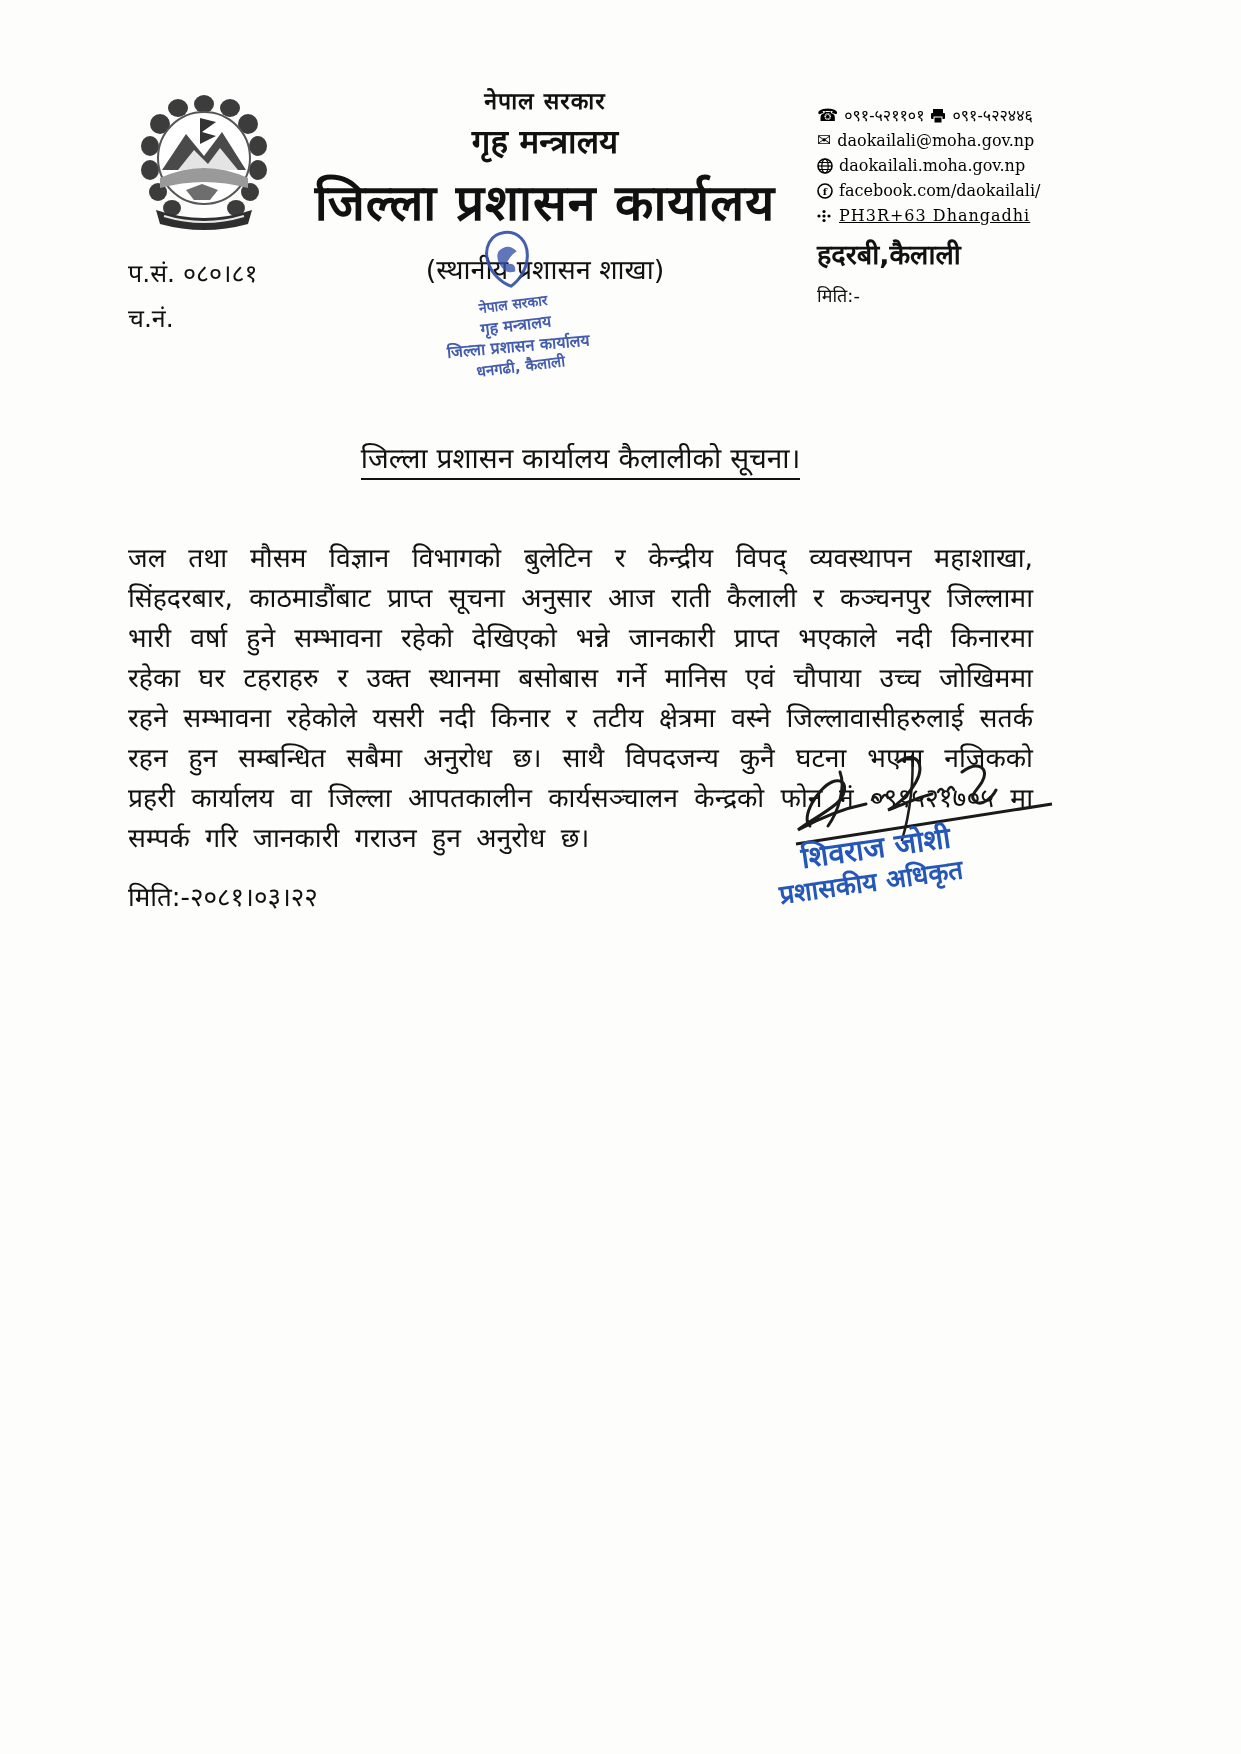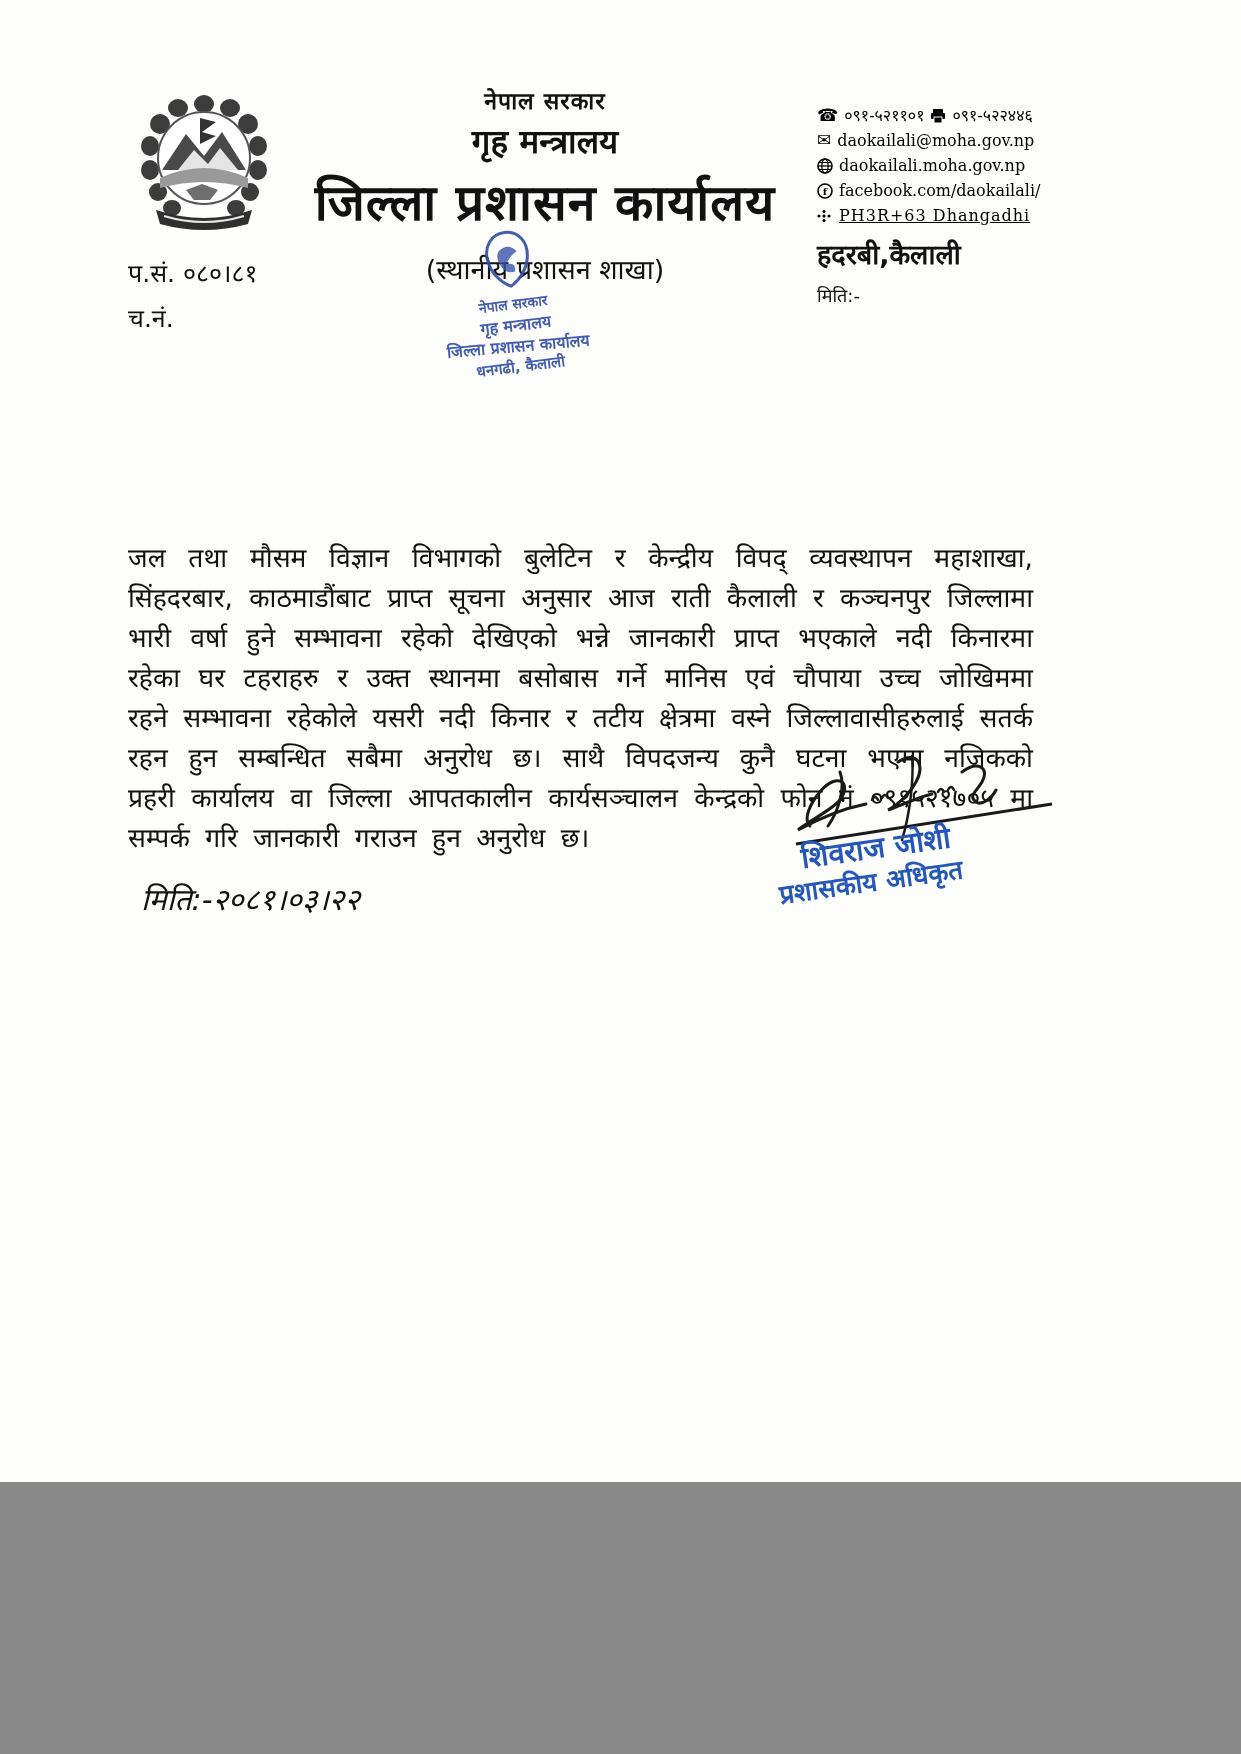--- a/index.html
+++ b/index.html
@@ -1,18 +1,18 @@
 <!DOCTYPE html>
 <html><head>
 <meta charset="utf-8">
 <style>
   html,body{margin:0;padding:0;background:#888;}
   .page{
     position:relative;
-    width:1241px;height:1482px;
+    width:1241px;height:1754px;
     background:#fdfdfc;
     font-family:"DejaVu Sans",sans-serif;
     color:#111;
     overflow:hidden;
   }
   
   .emblem{position:absolute;left:138px;top:92px;width:132px;height:152px;}
   .hdr-center{position:absolute;left:280px;top:84px;width:530px;text-align:center;}
   .gov{font-size:23px;font-weight:bold;letter-spacing:1px;}
   .ministry{font-size:33px;font-weight:bold;margin-top:2px;}
@@ -31,21 +31,21 @@
   .stamp .s-emblem{margin:0 auto;}
   .stamp div{line-height:21px;font-weight:bold;}
   .st1{font-size:14px;}
   .st2{font-size:16px;}
   .st3{font-size:16px;transform:rotate(2deg);}
   .st4{font-size:15px;}
   
   .title{position:absolute;left:128px;top:438px;width:905px;text-align:center;font-size:28px;}
   .title span{border-bottom:2px solid #111;padding-bottom:3px;}
   .body{position:absolute;left:128px;top:538px;width:905px;font-size:26.5px;line-height:40px;text-align:justify;word-spacing:7px;}
-  .date-line{position:absolute;left:141px;top:878px;font-size:30px;font-style:italic;}
+  .date-line{position:absolute;left:128px;top:878px;font-size:26px;}
   
   .sig-art{position:absolute;left:780px;top:748px;width:280px;height:110px;}
   .sig-name{position:absolute;left:800px;top:822px;width:220px;font-size:29px;font-weight:bold;color:#2457b8;transform:rotate(-8deg);white-space:nowrap;}
   .sig-desig{position:absolute;left:778px;top:858px;width:260px;font-size:26px;font-weight:bold;color:#2457b8;transform:rotate(-8deg);white-space:nowrap;}
 </style>
 </head>
 <body>
 
 <div class="page">
 
@@ -145,20 +145,23 @@
     <svg class="s-emblem" width="64" height="62" viewBox="0 0 64 62">
       <path d="M32 4 C46 4 54 16 52 30 C50 44 40 54 32 58 C24 54 14 44 12 30 C10 16 18 4 32 4 Z" fill="none" stroke="#3550a8" stroke-width="3"></path>
       <path d="M24 22 Q34 14 42 24 Q34 28 30 36 Q40 34 38 44 Q28 46 24 36 Q20 28 24 22 Z" fill="#3550a8" opacity="0.85"></path>
     </svg>
     <div class="st1">नेपाल सरकार</div>
     <div class="st2">गृह मन्त्रालय</div>
     <div class="st3">जिल्ला प्रशासन कार्यालय</div>
     <div class="st4">धनगढी, कैलाली</div>
   </div>
 
+  <div class="title">
+    <span>जिल्ला प्रशासन कार्यालय कैलालीको सूचना।</span>
+  </div>
 
   <div class="body">जल तथा मौसम विज्ञान विभागको बुलेटिन र केन्द्रीय विपद् व्यवस्थापन महाशाखा, सिंहदरबार, काठमाडौंबाट प्राप्त सूचना अनुसार आज राती कैलाली र कञ्चनपुर जिल्लामा भारी वर्षा हुने सम्भावना रहेको देखिएको भन्ने जानकारी प्राप्त भएकाले नदी किनारमा रहेका घर टहराहरु र उक्त स्थानमा बसोबास गर्ने मानिस एवं चौपाया उच्च जोखिममा रहने सम्भावना रहेकोले यसरी नदी किनार र तटीय क्षेत्रमा वस्ने जिल्लावासीहरुलाई सतर्क रहन हुन सम्बन्धित सबैमा अनुरोध छ। साथै विपदजन्य कुनै घटना भएमा नजिकको प्रहरी कार्यालय वा जिल्ला आपतकालीन कार्यसञ्चालन केन्द्रको फोन नं ०९१५२१७०५ मा सम्पर्क गरि जानकारी गराउन हुन अनुरोध छ।</div>
 
   <div class="date-line">मिति:-२०८१।०३।२२</div>
 
   <div class="sig-art">
     <svg width="280" height="110" viewBox="0 0 280 110">
 
       <path d="M30 78 C20 70 38 40 52 34 C66 28 70 44 56 56 C44 66 28 74 18 82 C40 70 66 60 86 56" fill="none" stroke="#1a1a1a" stroke-width="3" stroke-linecap="round"></path>
       <path d="M60 24 C66 40 58 64 48 78" fill="none" stroke="#1a1a1a" stroke-width="3" stroke-linecap="round"></path>

